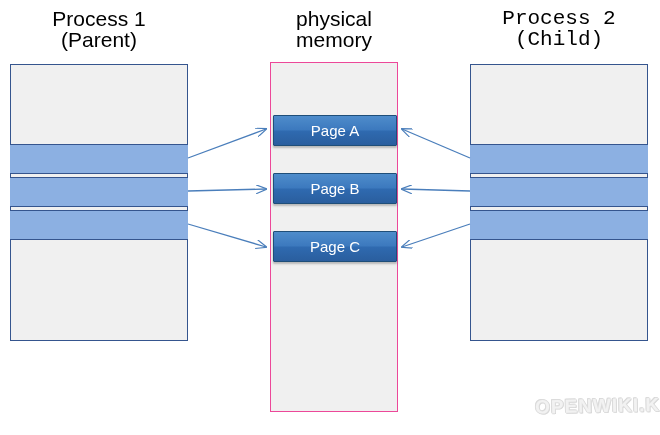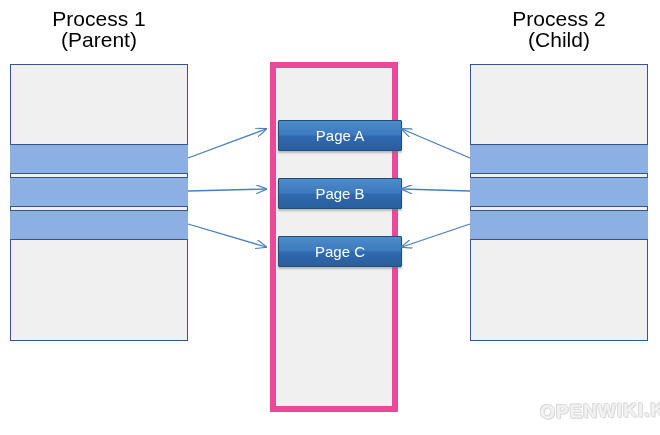--- a/index.html
+++ b/index.html
@@ -16,21 +16,21 @@
     position:absolute;
     text-align:center;
     font-size:21px;
     line-height:21px;
     color:#000000;
     white-space:pre-line;
     letter-spacing:0px;
   }
   #title-left{left:10px;top:8px;width:178px;}
   #title-mem{left:270px;top:8px;width:128px;}
-  #title-right{left:470px;top:8px;width:178px;}
+  #title-right{left:470px;top:8px;width:178px;font-family:Liberation Mono, monospace;}
 
   .proc-box{
     position:absolute;
     background:#F0F0F0;
     border:1px solid #35558E;
     box-sizing:border-box;
   }
   #box-left{left:10px;top:64px;width:178px;height:277px;}
   #box-right{left:470px;top:64px;width:178px;height:277px;}
 
@@ -41,21 +41,21 @@
     background:#8CB0E2;
     border-top:1px solid #35558E;
     border-bottom:1px solid #35558E;
     box-sizing:border-box;
   }
 
   #mem-box{
     position:absolute;
     left:270px;top:62px;width:128px;height:350px;
     background:#F0F0F0;
-    border:6px solid #ec4899;
+    border:1px solid #ec4899;
     box-sizing:border-box;
   }
 
   .page{
     position:absolute;
     left:2px;
     width:124px;
     height:31px;
     box-sizing:border-box;
     background:linear-gradient(180deg,#4E8CCB 0%,#3C79BE 48%,#2F6AB0 52%,#2A5E9E 100%);
@@ -88,20 +88,22 @@
   }
 </style>
 </head>
 <body>
 
 <div id="stage">
 
   <div class="col-title" id="title-left">Process 1
 (Parent)</div>
 
+  <div class="col-title" id="title-mem">physical
+memory</div>
 
   <div class="col-title" id="title-right">Process 2
 (Child)</div>
 
   <div class="proc-box" id="box-left">
     <div class="band" style="top:79px;height:30px;"></div>
     <div class="band" style="top:112px;height:30px;"></div>
     <div class="band" style="top:145px;height:30px;"></div>
   </div>
 

